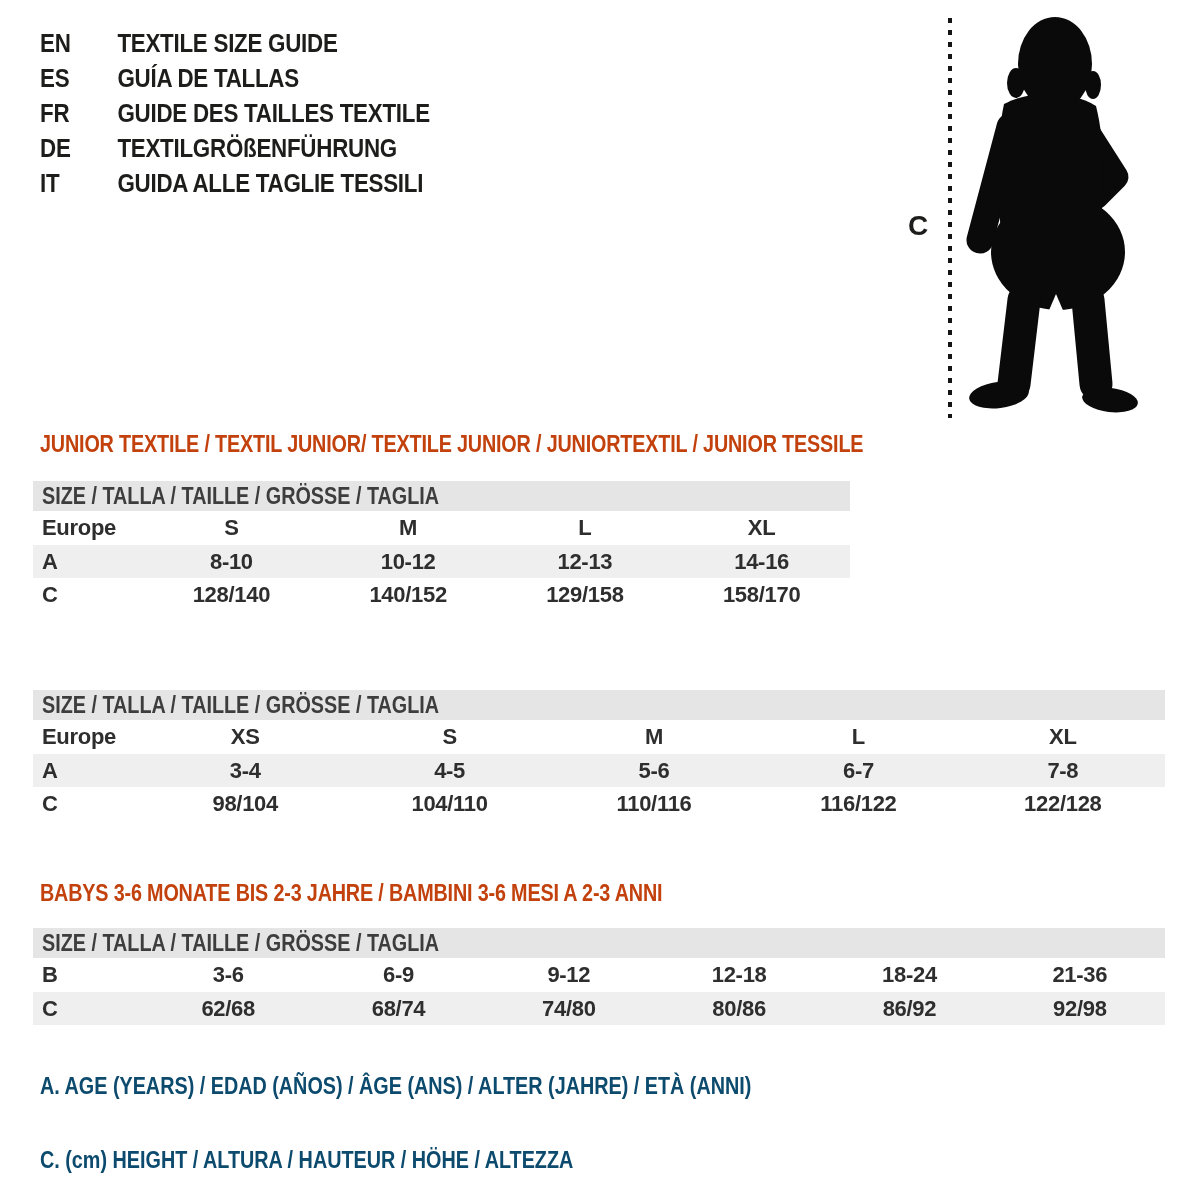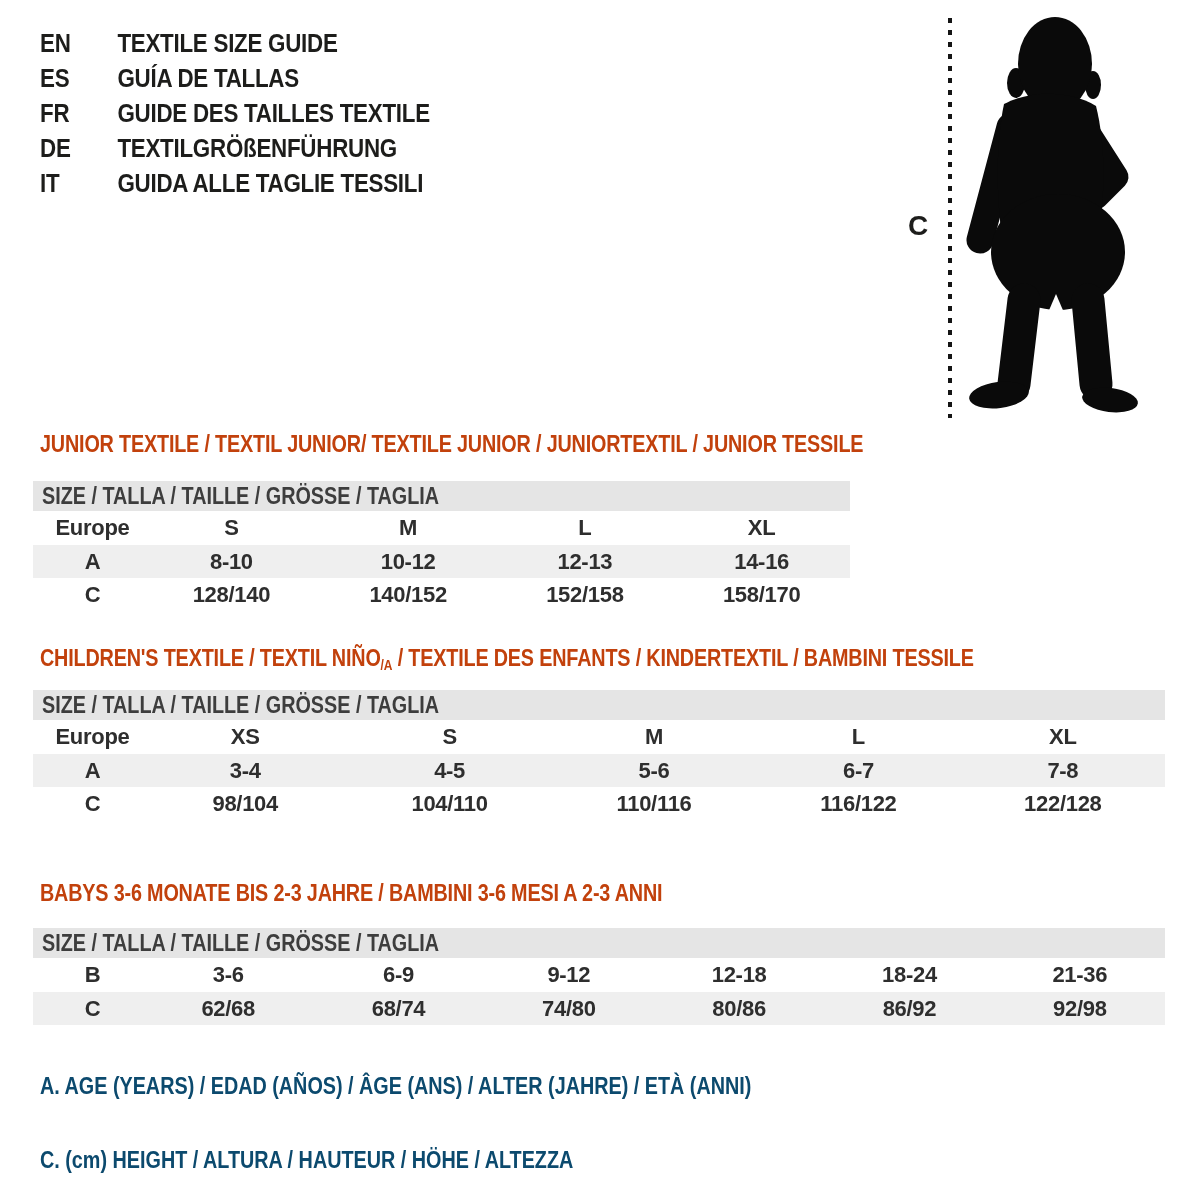--- a/index.html
+++ b/index.html
@@ -24,21 +24,21 @@
 
   
   .size-table{position:absolute;left:33px;}
   .t-junior{width:817px;}
   .t-wide{width:1132px;}
   .size-bar{height:30px;background:#e5e5e5;line-height:31px;padding-left:9px;
             font-size:23px;font-weight:bold;color:#3d3d3d;}
   .trow{display:flex;align-items:center;height:33px;font-size:22px;font-weight:bold;
         letter-spacing:-0.3px;color:#2e2e2e;}
   .rh34{height:34px;}
-  .c0{width:110px;padding-left:9px;box-sizing:border-box;text-align:center;}
+  .c0{width:110px;padding-left:9px;box-sizing:border-box;text-align:left;}
   .c{flex:1;text-align:center;}
   .shaded{background:#efefef;}
 
   
   .footnote{font-size:23px;font-weight:bold;white-space:nowrap;color:#0c4a6e;}
 </style>
 </head>
 <body>
 
 <div id="page">
@@ -105,28 +105,25 @@
       <span class="c0">A</span>
       <span class="c">8-10</span>
       <span class="c">10-12</span>
       <span class="c">12-13</span>
       <span class="c">14-16</span>
     </div>
     <div class="trow rh34">
       <span class="c0">C</span>
       <span class="c">128/140</span>
       <span class="c">140/152</span>
-      <span class="c">152/158</span>
+      <span class="c">129/158</span>
       <span class="c">158/170</span>
     </div>
   </div>
 
-  <div class="abs sec-title" style="left:40px;top:645px;">
-    <span class="cond"><span>CHILDREN'S TEXTILE / TEXTIL NIÑO</span><span class="title-sub">/A</span><span> / TEXTILE DES ENFANTS / KINDERTEXTIL / BAMBINI TESSILE</span></span>
-  </div>
 
   <div class="size-table t-wide" style="top:690px;">
     <div class="size-bar">
       <span class="cond">SIZE / TALLA / TAILLE / GRÖSSE / TAGLIA</span>
     </div>
     <div class="trow rh34">
       <span class="c0">Europe</span>
       <span class="c">XS</span>
       <span class="c">S</span>
       <span class="c">M</span>

